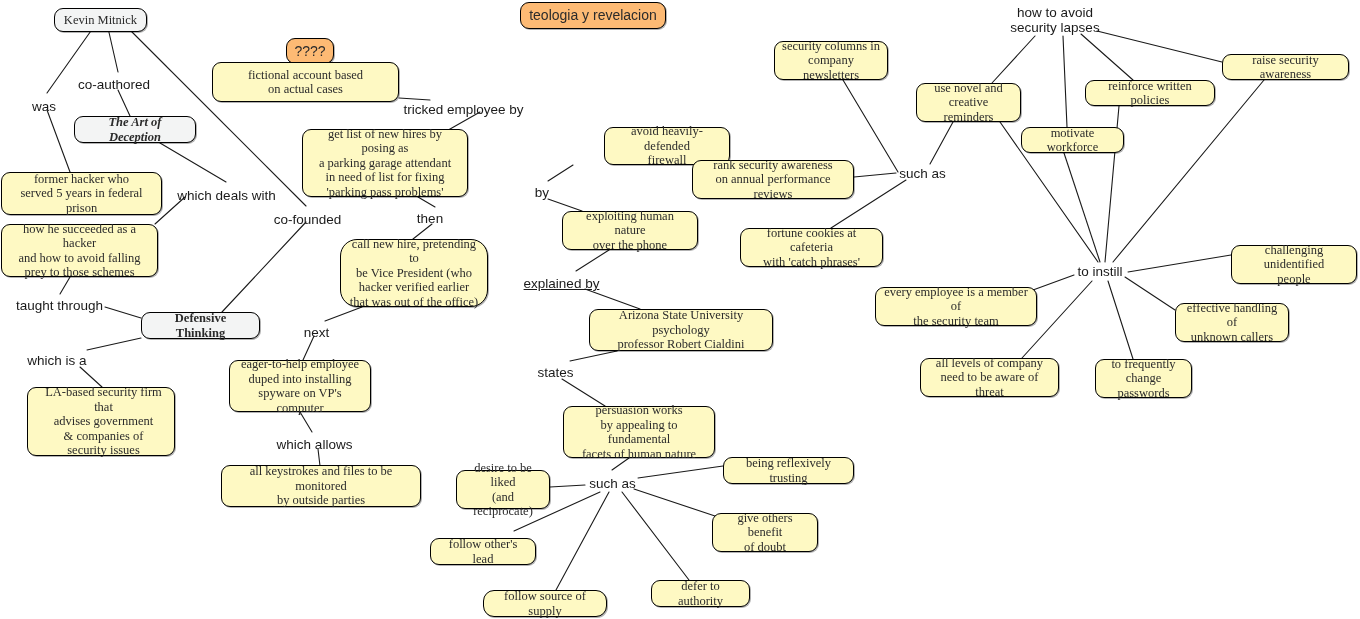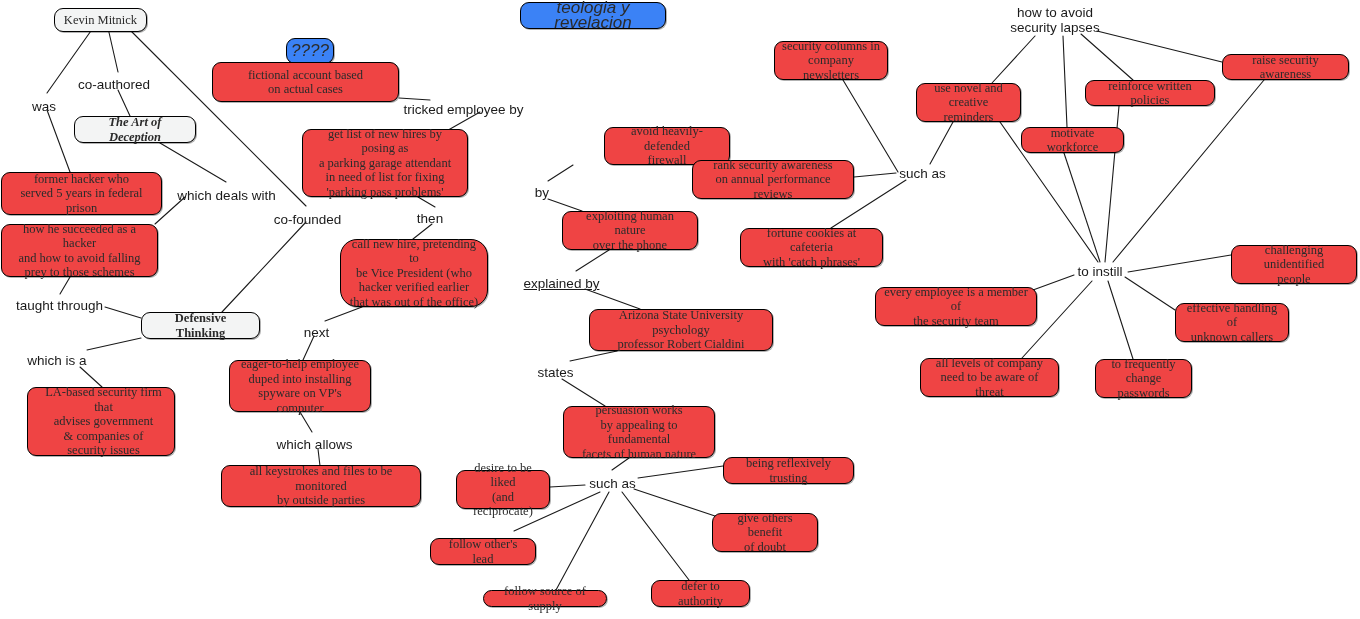--- a/index.html
+++ b/index.html
@@ -18,41 +18,40 @@
     position: absolute;
     left: 0; top: 0;
     width: 1360px; height: 619px;
     pointer-events: none;
   }
   .node {
     position: absolute;
     box-sizing: border-box;
     border: 1px solid #000000;
     border-radius: 9px;
-    background: #ef4444;
+    background: #fef9c3;
     color: #2b2b2b;
     font-family: "Liberation Serif", serif;
     font-size: 12.5px;
     line-height: 14.5px;
     text-align: center;
     display: flex;
     align-items: center;
     justify-content: center;
     padding: 3px 7px;
     white-space: pre-line;
     box-shadow: 1px 1px 0 rgba(0,0,0,0.30);
   }
   .node.grayfill { background: #f3f4f4; }
   .node.bold { font-weight: bold; }
   .node.bolditalic { font-weight: bold; font-style: italic; }
   .node.sans {
     font-family: "Liberation Sans", sans-serif;
-    font-size: 17px;
-    background: #3b82f6;
-    font-style: italic;
+    font-size: 14px;
+    background: #fdba74;
   }
   .link-label {
     position: absolute;
     font-family: "Liberation Sans", sans-serif;
     font-size: 13.5px;
     color: #1a1a1a;
     white-space: nowrap;
     background: transparent;
     line-height: 15px;
     text-align: center;
@@ -151,21 +150,21 @@
       <div class="node " style="left: 562px; top: 211px; width: 136px; height: 39px;">exploiting human nature
 over the phone</div>
       <div class="node " style="left: 589px; top: 309px; width: 184px; height: 42px;">Arizona State University psychology
 professor Robert Cialdini</div>
       <div class="node " style="left: 563px; top: 406px; width: 152px; height: 52px;">persuasion works
 by appealing to fundamental
 facets of human nature</div>
       <div class="node " style="left: 456px; top: 470px; width: 94px; height: 39px;">desire to be liked
 (and reciprocate)</div>
       <div class="node " style="left: 430px; top: 531px; width: 106px; height: 27px; margin-top: 7px;">follow other's lead</div>
-      <div class="node " style="left: 483px; top: 590px; width: 124px; height: 17px;">follow source of supply</div>
+      <div class="node " style="left: 483px; top: 590px; width: 124px; height: 27px; border-radius: 11px;">follow source of supply</div>
       <div class="node " style="left: 651px; top: 580px; width: 99px; height: 27px;">defer to authority</div>
       <div class="node " style="left: 712px; top: 513px; width: 106px; height: 39px;">give others benefit
 of doubt</div>
       <div class="node " style="left: 723px; top: 457px; width: 131px; height: 27px;">being reflexively trusting</div>
       <div class="node " style="left: 774px; top: 41px; width: 114px; height: 39px;">security columns in
 company newsletters</div>
       <div class="node " style="left: 692px; top: 160px; width: 162px; height: 39px;">rank security awareness
 on annual performance reviews</div>
       <div class="node " style="left: 740px; top: 228px; width: 143px; height: 39px;">fortune cookies at cafeteria
 with 'catch phrases'</div>

